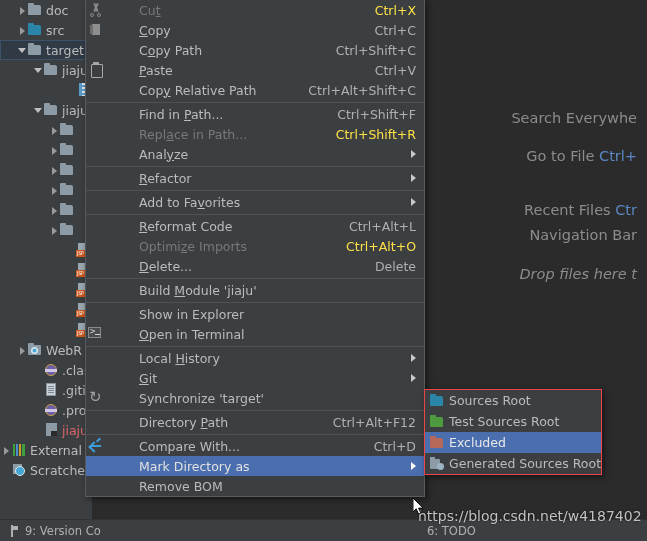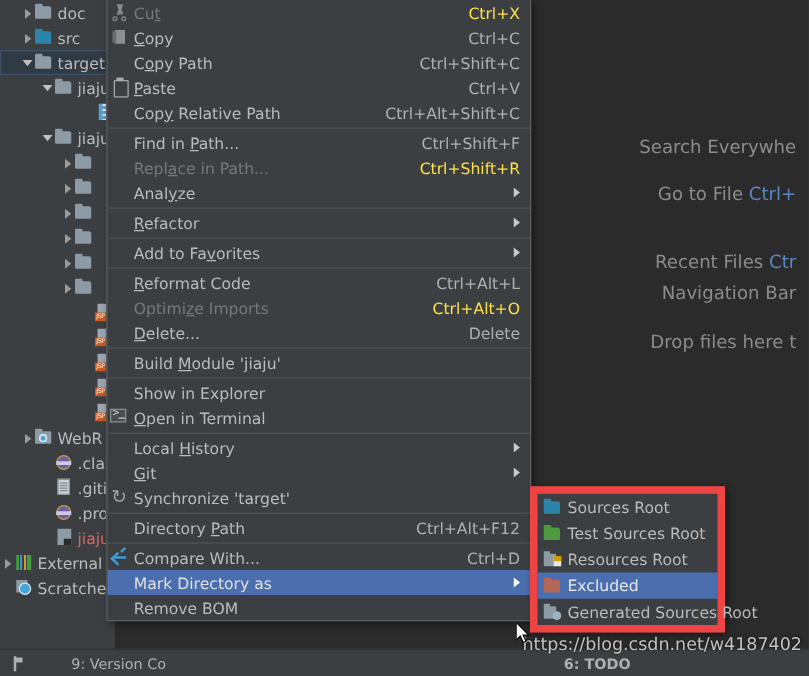--- a/index.html
+++ b/index.html
@@ -134,21 +134,21 @@
     box-shadow: 2px 2px 6px rgba(0,0,0,0.5);
     padding: 0; z-index: 50;
   }
   .mi {
     position:relative; height:20px; display:flex; align-items:center;
     font-size:12.5px; color:#bbbbbb; padding-left:21px; padding-right:8px;
     white-space: nowrap;
   }
   .mi.dis { color:#787878; }
   .mi.hl { background:#4b6eaf; color:#e0e0e0;gap:37px; }
-  .mi .lbl { flex: 1 1 auto; overflow: hidden; }
+  .mi .lbl { flex: 1 1 auto; overflow: hidden; margin-left: 32px; }
   .mi .lbl u { text-decoration: underline; text-underline-offset: 1px; }
   .mi .acc { flex: 0 0 auto; color:#b0b0b0; font-size:12.5px; padding-left:14px;}
   .mi.dis .acc { color:#fde047; }
   .mi .sub {
     flex:0 0 auto; width:0; height:0; margin-left:8px;
     border-left:5px solid #c8c8c8;
     border-top:4px solid transparent; border-bottom:4px solid transparent;
   }
   .mi.hl .sub { border-left-color:#ffffff; }
   .msep { height:1px; background:#4f5254; margin:2px 0 1px 0; }
@@ -187,22 +187,22 @@
   .ic-cmp::before { content:""; position:absolute; left:2px; top:7px; width:11px; height:2px;
     background:#3c9cd4; }
   .ic-cmp::after { content:""; position:absolute; left:2px; top:5px; width:6px; height:6px;
     border-top:2px solid #3c9cd4; border-right:2px solid #3c9cd4;
     transform: rotate(-135deg); }
   .ic-cmp i { position:absolute; left:8px; top:1px; width:5px; height:2px; background:#3c9cd4;
     transform: rotate(-45deg); }
 
   
   #submenu {
-    position:absolute; left:424px; top:389px; width:156px;
-    background:#3c3f41; border:6px solid #ef4444;
+    position:absolute; left:424px; top:389px; width:178px;
+    background:#3c3f41; border:1px solid #ef4444;
     box-shadow: 2px 2px 6px rgba(0,0,0,0.5); z-index:60;
   }
   .sm {
     position:relative; height:21px; display:flex; align-items:center;
     font-size:12.5px; color:#bbbbbb; padding-left:24px; white-space:nowrap;
   }
   .sm.hl { background:#4b6eaf; color:#e8e8e8; }
   .smicon { position:absolute; left:4px; top:3px; width:16px; height:16px; }
 
   
@@ -227,21 +227,21 @@
     </div>
     <div class="hintline" style="top:148px;">
       <span>Go to File  </span><span class="kb">Ctrl+</span>
     </div>
     <div class="hintline" style="top:202px;">
       <span>Recent Files  </span><span class="kb">Ctr</span>
     </div>
     <div class="hintline" style="top:227px;">
       <span>Navigation Bar</span><span class="kb"></span>
     </div>
-    <div class="hintline" style="top:266px;">
+    <div class="hintline" style="top:266px;font-style:italic;">
       <span>Drop files here t</span><span class="kb"></span>
     </div>
   </div>
 
   <div id="tree">
       <div class="trow">
         <span style="flex:0 0 18px"></span>
         <span class="arrow right"></span>
         <span class="ficon">
           <span class="folder"></span>
@@ -428,25 +428,25 @@
         <span style="flex:0 0 2px"></span>
         <span class="arrow"></span>
         <span class="ficon">
           <span class="scric"></span>
         </span>
         <span class="tlabel">Scratches</span>
       </div>
     </div>
 
   <div id="statusbar">
-    <div class="sbitem" style="left:10px;gap:32px;">
+    <div class="sbitem" style="left:10px;">
       <span class="vcsic"></span>
       <span>9: Version Co</span>
     </div>
-    <div class="sbitem" style="left:451px;font-weight:bold;">
+    <div class="sbitem" style="left:427px;">
       <span>6: TODO</span>
     </div>
   </div>
 
   <div id="ctxmenu">
       <div class="mi dis">
         <span class="micon ic-cut">
           <i></i>
           <i class="r"></i>
         </span>
@@ -560,26 +560,20 @@
           <span class="folder blue"></span>
         </span>
         <span>Sources Root</span>
       </div>
       <div class="sm">
         <span class="smicon">
           <span class="folder green"></span>
         </span>
         <span>Test Sources Root</span>
       </div>
-      <div class="sm">
-        <span class="smicon">
-          <span class="resic"></span>
-        </span>
-        <span>Resources Root</span>
-      </div>
       <div class="sm hl">
         <span class="smicon">
           <span class="folder red"></span>
         </span>
         <span>Excluded</span>
       </div>
       <div class="sm">
         <span class="smicon">
           <span class="genic"></span>
         </span>

